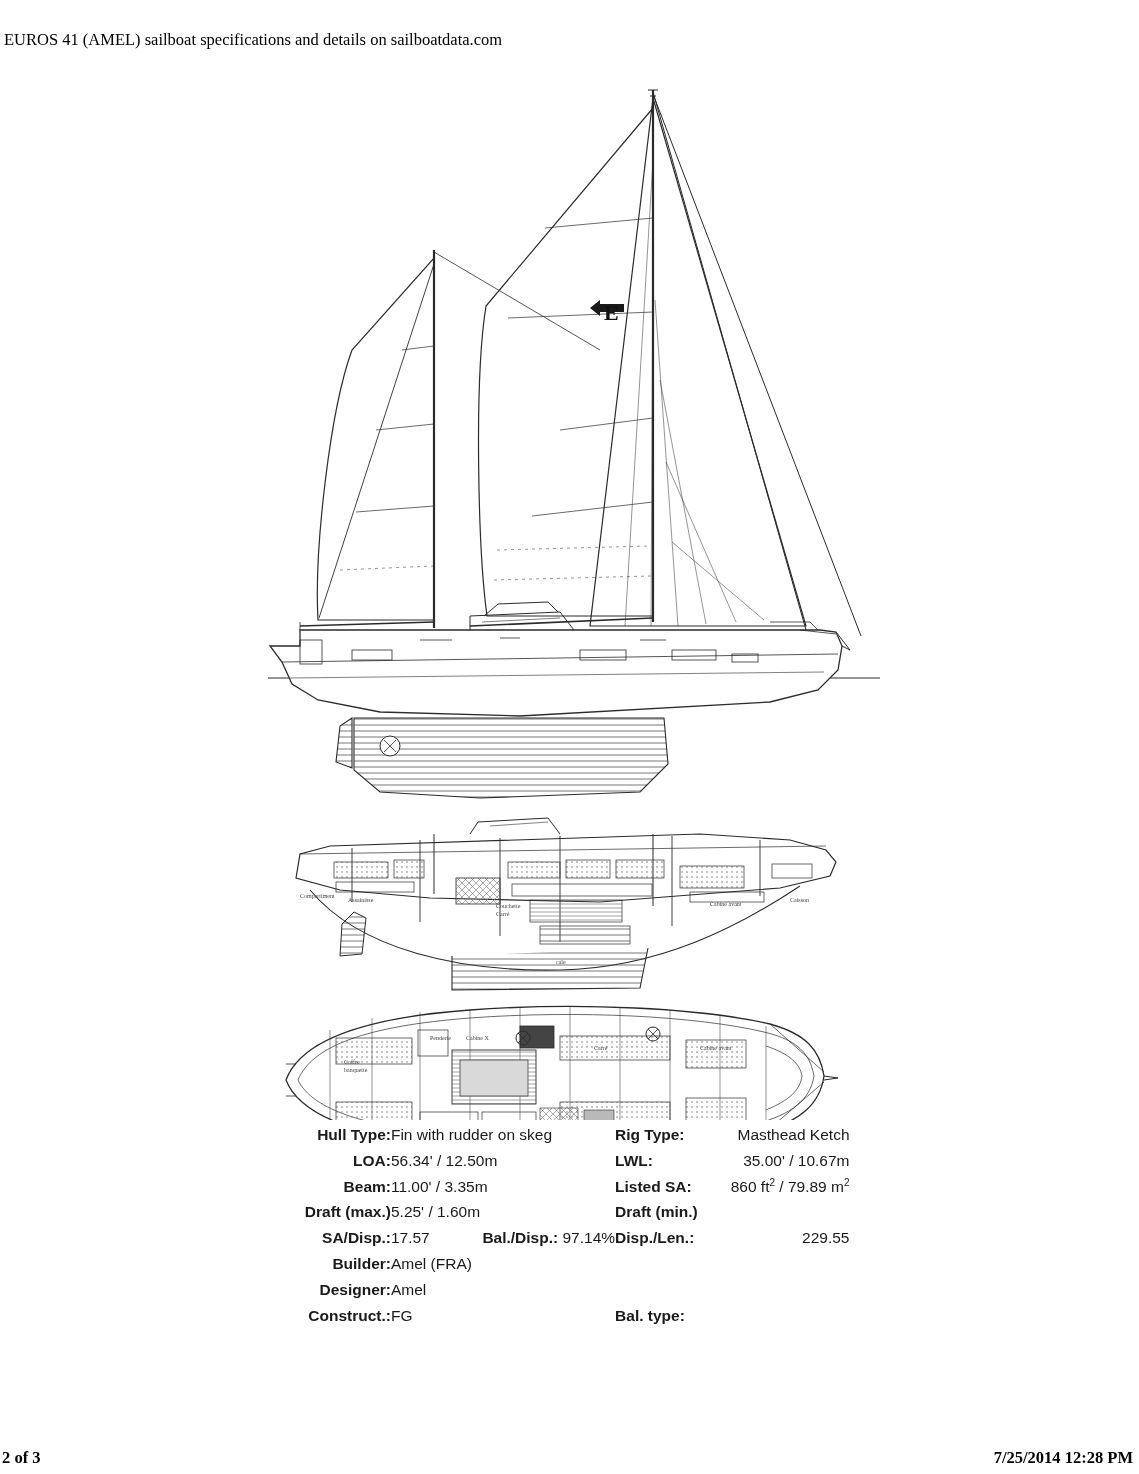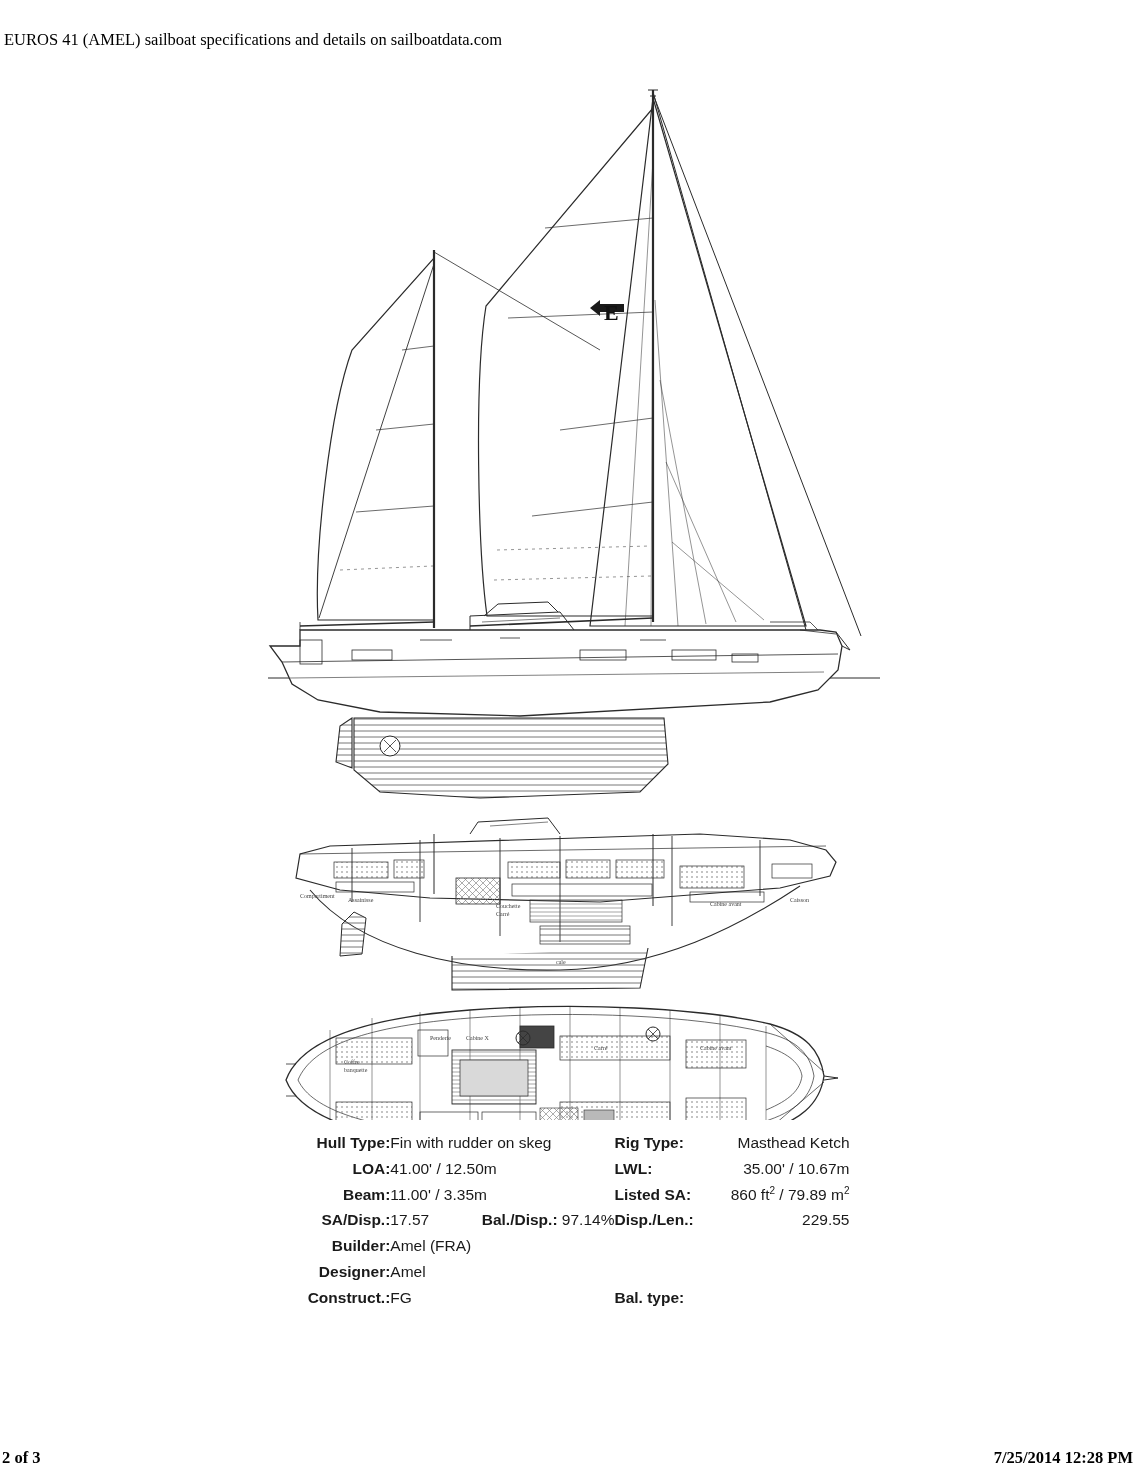--- a/index.html
+++ b/index.html
@@ -80,21 +80,21 @@
     position: absolute;
     top: 1123px;
     left: 0;
     width: 1139px;
     font-family: "Liberation Sans", sans-serif;
     font-size: 15.5px;
     color: #1a1a1a;
   }
   table.spec-table {
     border-collapse: collapse;
-    margin: 8px auto;
+    margin: 0 auto;
     width: 560px;
   }
   table.spec-table td {
     padding: 2px 0 4px 0;
     vertical-align: top;
     line-height: 1.28;
     white-space: nowrap;
   }
   td.lbl {
     text-align: right;
@@ -359,29 +359,35 @@
   <table class="spec-table">
     <tbody>
       <tr>
         <td class="lbl">Hull Type:</td>
         <td class="val">Fin with rudder on skeg</td>
         <td class="lbl2">Rig Type:</td>
         <td class="val2">Masthead Ketch</td>
       </tr>
       <tr>
         <td class="lbl">LOA:</td>
-        <td class="val">41.00' / 12.50m</td>
+        <td class="val">56.34' / 12.50m</td>
         <td class="lbl2">LWL:</td>
         <td class="val2">35.00' / 10.67m</td>
       </tr>
       <tr>
         <td class="lbl">Beam:</td>
         <td class="val">11.00' / 3.35m</td>
         <td class="lbl2">Listed SA:</td>
         <td class="val2"><span>860 ft</span><sup>2</sup><span> / 79.89 m</span><sup>2</sup></td>
+      </tr>
+      <tr>
+        <td class="lbl">Draft (max.)</td>
+        <td class="val">5.25' / 1.60m</td>
+        <td class="lbl2">Draft (min.)</td>
+        <td class="val2"></td>
       </tr>
       <tr>
         <td class="lbl">SA/Disp.:</td>
         <td class="val">
           <span>17.57</span>
           <span style="display:inline-block;width:44px;"></span>
           <b>Bal./Disp.:</b>
           <span>97.14%</span>
         </td>
         <td class="lbl2">Disp./Len.:</td>

